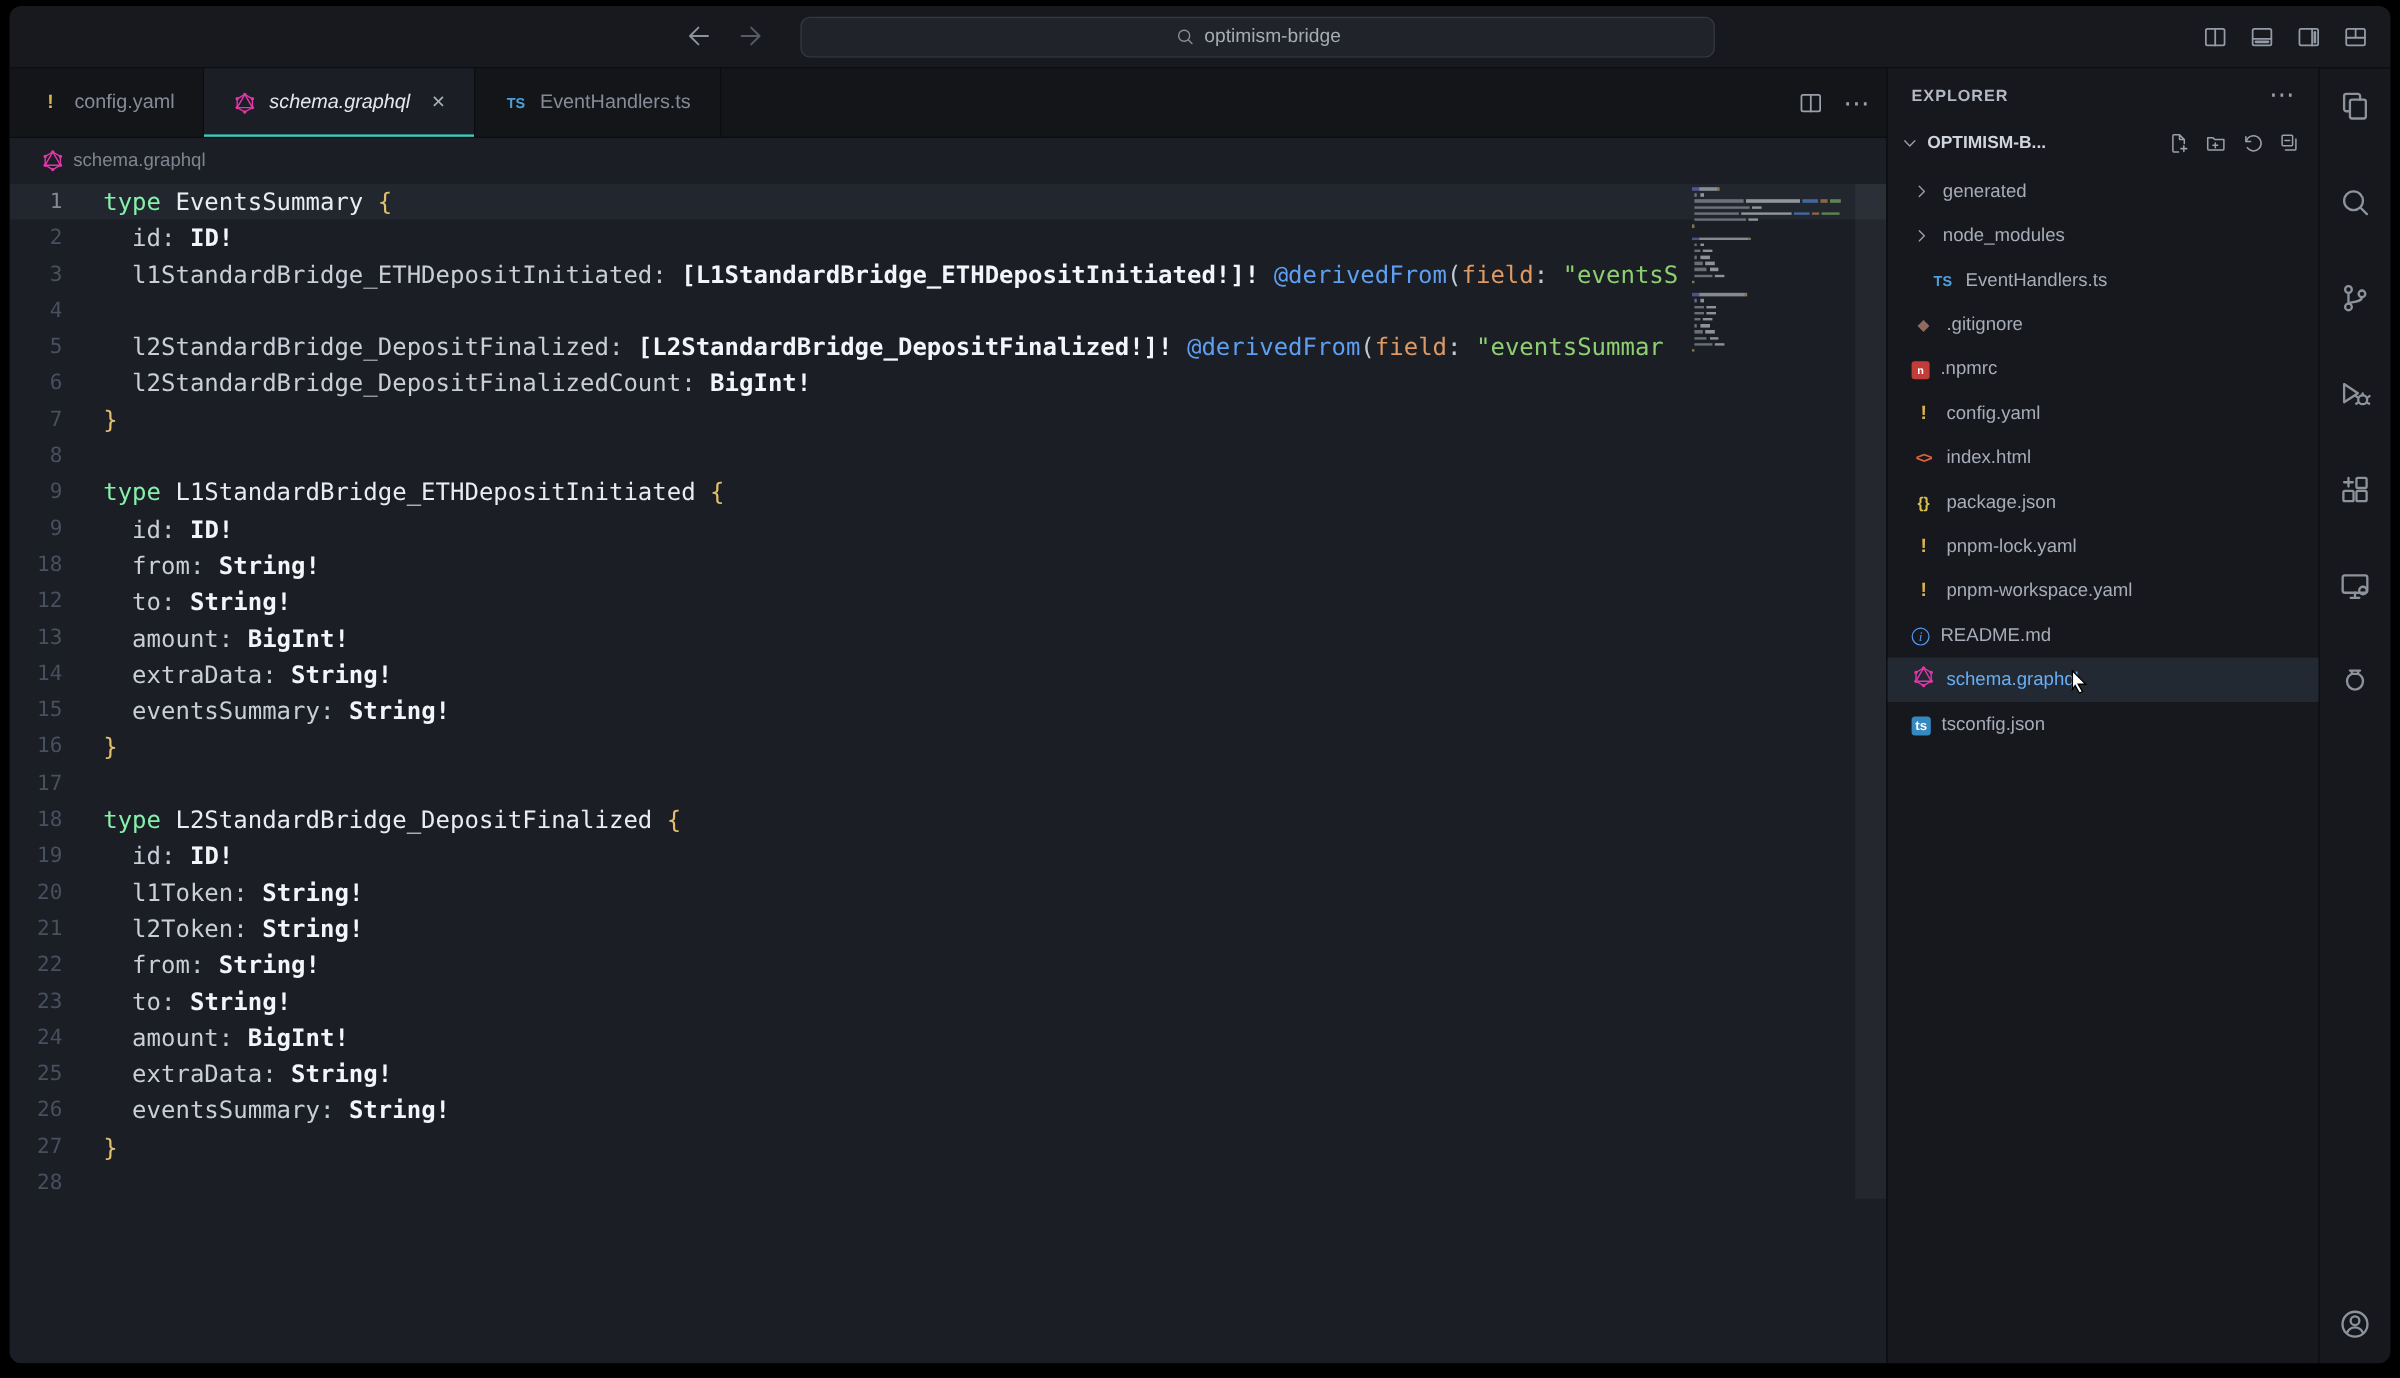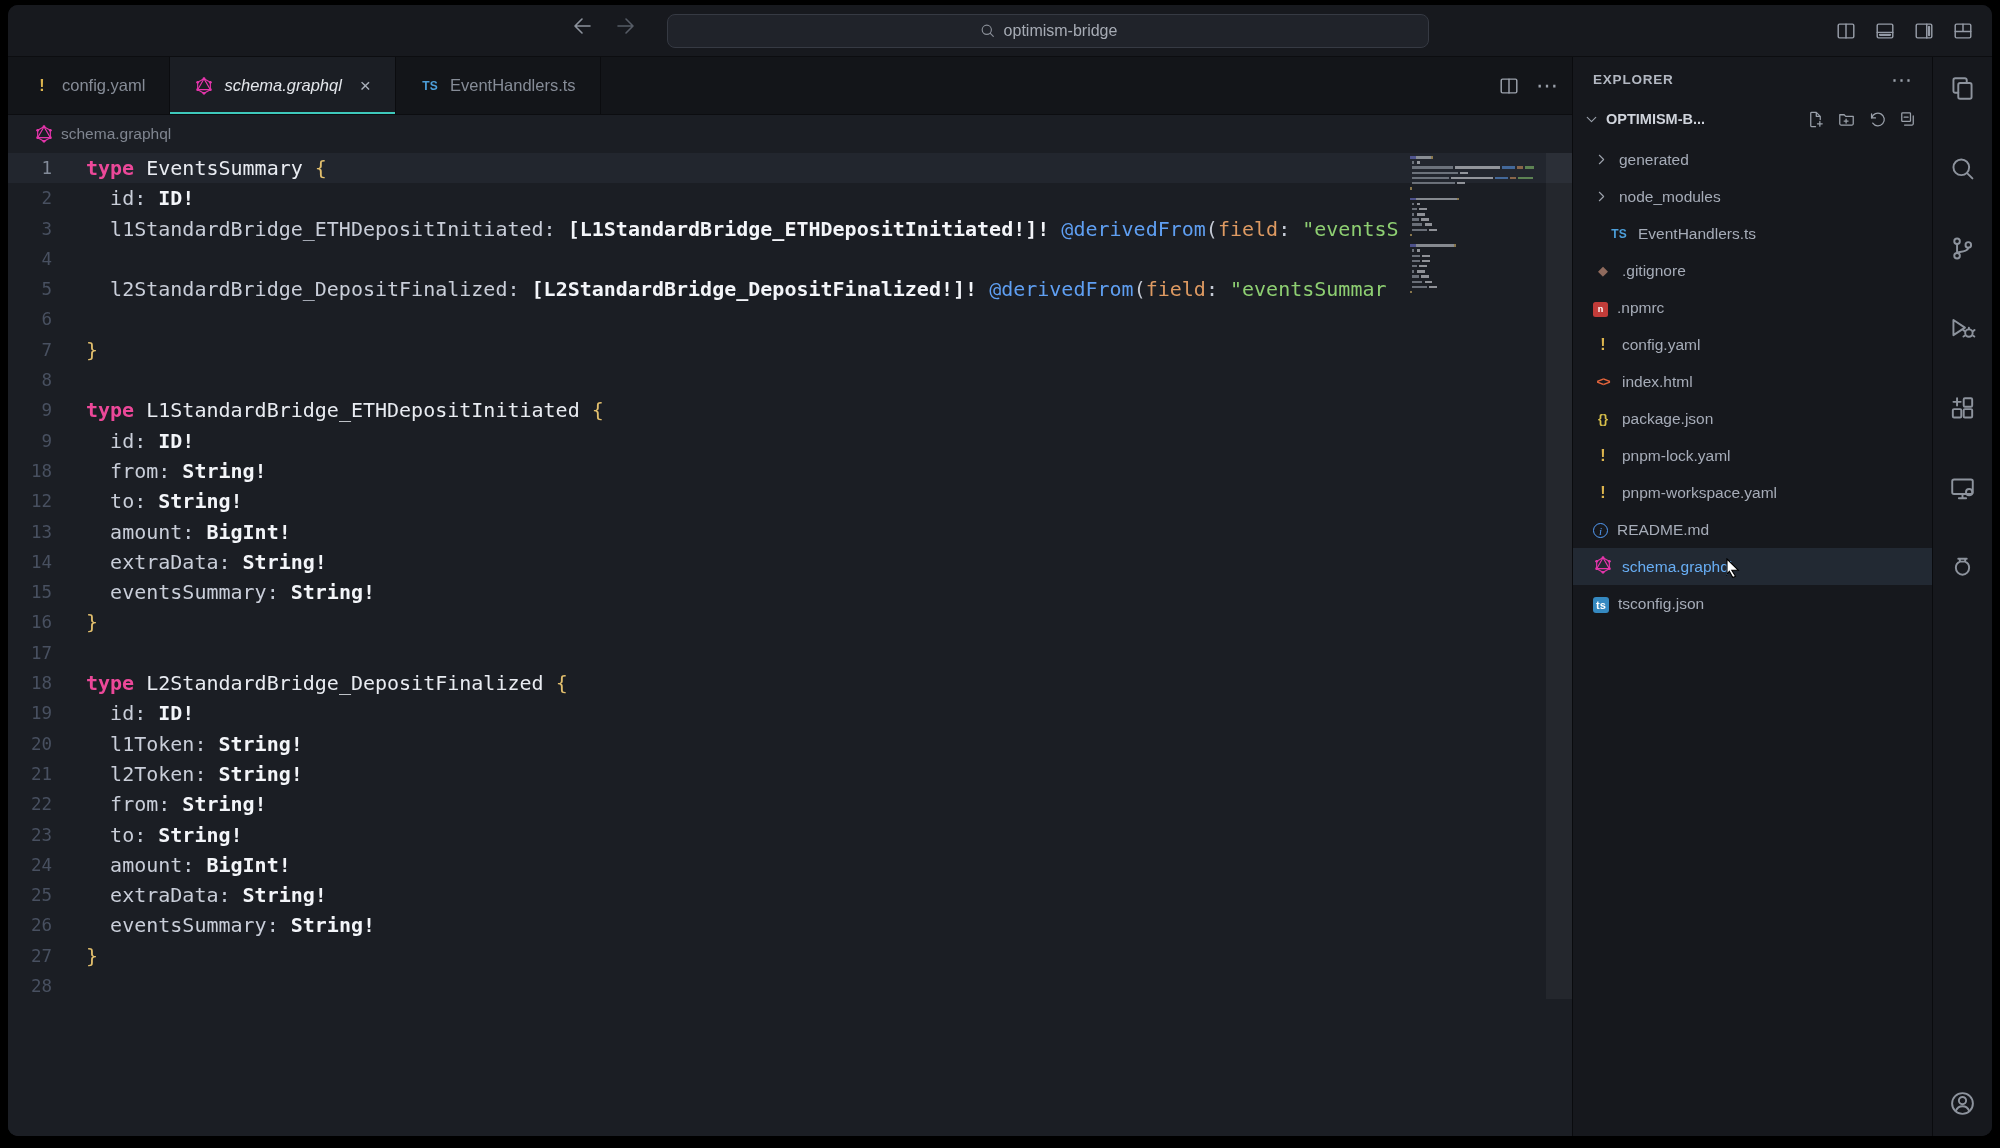--- a/index.html
+++ b/index.html
@@ -1,21 +1,21 @@
 <!DOCTYPE html>
 <html><head>
 <meta charset="utf-8">
 <style>
   * { box-sizing: border-box; margin: 0; padding: 0; }
   html,body { width:2000px; height:1148px; background:#000; font-family:"Liberation Sans",sans-serif; overflow:hidden; }
   .window { position:absolute; top:5px; left:8px; right:8px; bottom:12px; background:#17191e; border-radius:10px; overflow:hidden; display:flex; flex-direction:column; }
 
   
   .titlebar { height:52px; flex:none; display:flex; align-items:center; justify-content:center; position:relative; background:#17191e; border-bottom:1px solid #0c0d10; }
-  .tb-center { display:flex; gap:28px; }
+  .tb-center { display:flex; align-items:center; gap:28px; }
   .navbtn { width:26px; height:26px; color:#8d939d; cursor:pointer; }
   .navbtn.dim { color:#565c66; }
   .navbtn svg { width:24px; height:24px; }
   .searchbox { width:762px; height:34px; background:#20232a; border:1px solid #363a43; border-radius:8px; display:flex; align-items:center; justify-content:center; gap:8px; color:#9aa0a8; cursor:text; }
   .searchbox .sicon { width:17px; height:17px; color:#8a8f98; display:inline-flex; }
   .searchbox .sicon svg { width:17px; height:17px; }
   .searchtext { font-size:16px; color:#a6abb4; }
   .tb-right { position:absolute; right:18px; top:0; height:52px; display:flex; align-items:center; gap:17px; color:#959ba6; }
   .tb-right .wcbtn { width:22px; height:22px; cursor:pointer; }
   .tb-right svg { width:22px; height:22px; }
@@ -42,21 +42,21 @@
   .breadcrumb { height:38px; flex:none; display:flex; align-items:center; gap:9px; padding-left:26px; color:#7f8590; font-size:15.5px; background:#1b1e24; }
   .breadcrumb .bicon { display:inline-flex; width:18px; }
 
   
   .code-area { flex:1; position:relative; overflow:hidden; background:#1b1e24; }
   .cl { display:flex; height:30.3px; white-space:pre; font-family:"DejaVu Sans Mono",monospace; font-size:20px; line-height:30.3px; }
   .cl.active { background:#22262e; }
   .ln { flex:none; width:78px; text-align:right; padding-right:34px; color:#485060; font-size:17.5px; line-height:30.3px; }
   .cl.active .ln { color:#838b99; }
   .ct { overflow:hidden; white-space:pre; }
-  .tk-kw { color:#ec4899;font-weight:bold; }
+  .tk-kw { color:#86efac; }
   .tk-ty { color:#e9ecf2; }
   .tk-br { color:#e2bf6d; }
   .tk-pl { color:#c3c9d4; }
   .tk-fd { color:#c9ced9; }
   .tk-bi { color:#f3f5f9; font-weight:bold; }
   .tk-di { color:#5f9ff2; }
   .tk-pa { color:#de9a62; }
   .tk-st { color:#8ecf72; }
 
   .minimap { position:absolute; top:3px; right:30px; width:132px; }
@@ -218,21 +218,21 @@
           </span>
         <span>schema.graphql</span>
       </div>
       <div class="code-area">
         <div id="code-lines">
             <div class="cl active"><span class="ln">1</span><span class="ct"><span class="tk-kw">type </span><span class="tk-ty">EventsSummary </span><span class="tk-br">{</span></span></div>
             <div class="cl"><span class="ln">2</span><span class="ct"><span class="tk-pl">  </span><span class="tk-fd">id</span><span class="tk-pl">: </span><span class="tk-bi">ID!</span></span></div>
             <div class="cl"><span class="ln">3</span><span class="ct"><span class="tk-pl">  </span><span class="tk-fd">l1StandardBridge_ETHDepositInitiated</span><span class="tk-pl">: </span><span class="tk-bi">[L1StandardBridge_ETHDepositInitiated!]!</span><span class="tk-pl"> </span><span class="tk-di">@derivedFrom</span><span class="tk-pl">(</span><span class="tk-pa">field</span><span class="tk-pl">: </span><span class="tk-st">"eventsS</span></span></div>
             <div class="cl"><span class="ln">4</span></div>
             <div class="cl"><span class="ln">5</span><span class="ct"><span class="tk-pl">  </span><span class="tk-fd">l2StandardBridge_DepositFinalized</span><span class="tk-pl">: </span><span class="tk-bi">[L2StandardBridge_DepositFinalized!]!</span><span class="tk-pl"> </span><span class="tk-di">@derivedFrom</span><span class="tk-pl">(</span><span class="tk-pa">field</span><span class="tk-pl">: </span><span class="tk-st">"eventsSummar</span></span></div>
-            <div class="cl"><span class="ln">6</span></div>
+            <div class="cl"><span class="ln">6</span><span class="ct"><span class="tk-pl">  </span><span class="tk-fd">l2StandardBridge_DepositFinalizedCount</span><span class="tk-pl">: </span><span class="tk-bi">BigInt!</span></span></div>
             <div class="cl"><span class="ln">7</span><span class="ct"><span class="tk-br">}</span></span></div>
             <div class="cl"><span class="ln">8</span><span class="ct"></span></div>
             <div class="cl"><span class="ln">9</span><span class="ct"><span class="tk-kw">type </span><span class="tk-ty">L1StandardBridge_ETHDepositInitiated </span><span class="tk-br">{</span></span></div>
             <div class="cl"><span class="ln">9</span><span class="ct"><span class="tk-pl">  </span><span class="tk-fd">id</span><span class="tk-pl">: </span><span class="tk-bi">ID!</span></span></div>
             <div class="cl"><span class="ln">18</span><span class="ct"><span class="tk-pl">  </span><span class="tk-fd">from</span><span class="tk-pl">: </span><span class="tk-bi">String!</span></span></div>
             <div class="cl"><span class="ln">12</span><span class="ct"><span class="tk-pl">  </span><span class="tk-fd">to</span><span class="tk-pl">: </span><span class="tk-bi">String!</span></span></div>
             <div class="cl"><span class="ln">13</span><span class="ct"><span class="tk-pl">  </span><span class="tk-fd">amount</span><span class="tk-pl">: </span><span class="tk-bi">BigInt!</span></span></div>
             <div class="cl"><span class="ln">14</span><span class="ct"><span class="tk-pl">  </span><span class="tk-fd">extraData</span><span class="tk-pl">: </span><span class="tk-bi">String!</span></span></div>
             <div class="cl"><span class="ln">15</span><span class="ct"><span class="tk-pl">  </span><span class="tk-fd">eventsSummary</span><span class="tk-pl">: </span><span class="tk-bi">String!</span></span></div>
             <div class="cl"><span class="ln">16</span><span class="ct"><span class="tk-br">}</span></span></div>

